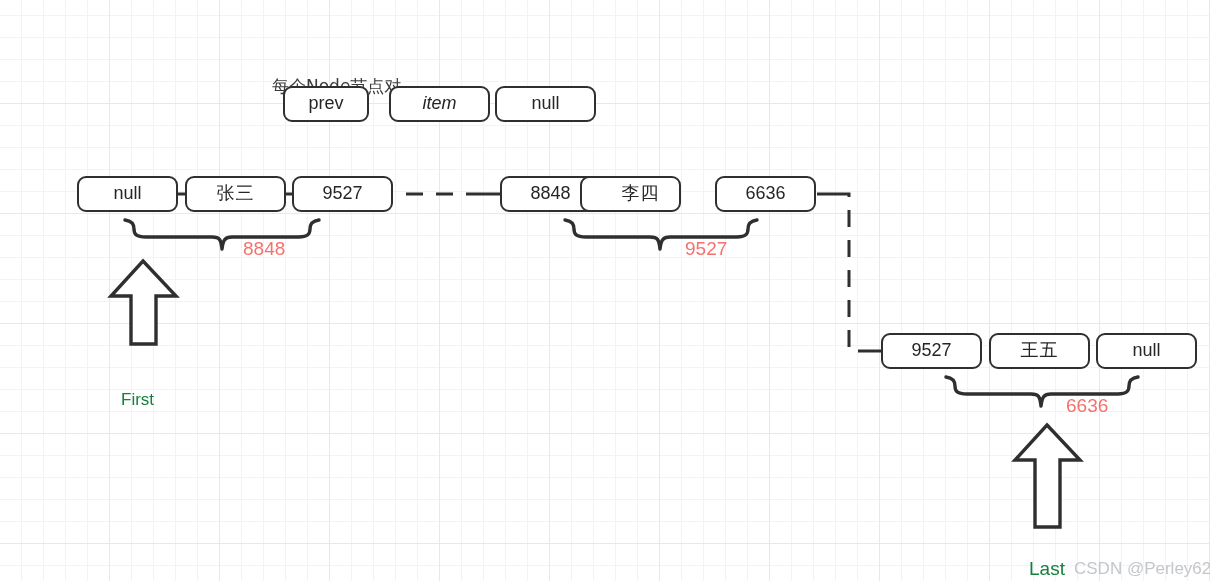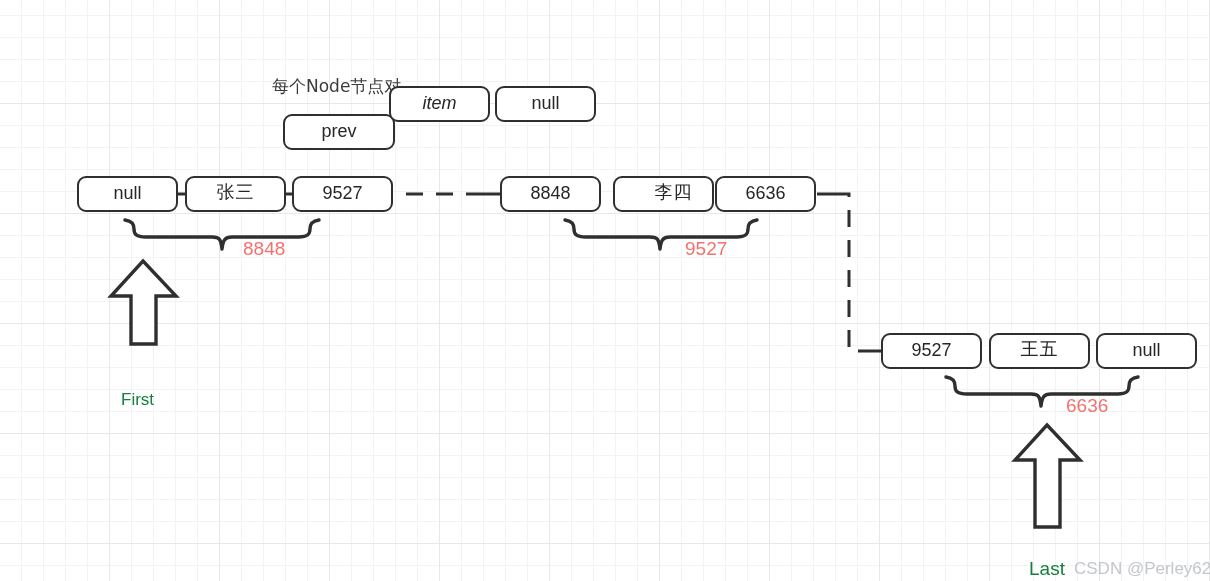--- a/index.html
+++ b/index.html
@@ -52,21 +52,21 @@
     border-radius: 9px;
     background: #ffffff;
     height: 36px;
     line-height: 31px;
     text-align: center;
     color: #262626;
     font-size: 18px;
     white-space: nowrap;
   }
   .cell.cjk {
-    font-family: Liberation Mono, monospace;
+    font-family: Liberation Sans, sans-serif;
     letter-spacing: 1px;
   }
 
   
   .caption {
     position: absolute;
     color: #3b3b3b;
     font-size: 17px;
     line-height: 25px;
     white-space: pre;
@@ -154,35 +154,35 @@
            L1035,527
            L1035,460
            L1015,460 Z" fill="#ffffff" stroke="#2f2f2f" stroke-width="3.4" stroke-linejoin="miter"></path>
 </svg>
 
 <div class="caption" style="left:272px; top:24px;">
   <div>每个Node节点对</div>
 </div>
 
 <div>
-  <div class="cell" style="left:283px; top:86px; width:112px;margin-top:28px;">prev</div>
+  <div class="cell" style="left:283px; top:86px; width:86px;">prev</div>
   <div class="cell" style="left:389px; top:86px; width:101px;font-style:italic;">item</div>
   <div class="cell" style="left:495px; top:86px; width:101px;">null</div>
 </div>
 
 <div>
   <div class="cell" style="left:77px; top:176px; width:101px;">null</div>
   <div class="cell cjk" style="left:185px; top:176px; width:101px;">张三</div>
   <div class="cell" style="left:292px; top:176px; width:101px;">9527</div>
   <div class="ptr-label" style="left:243px; top:238px;">8848</div>
 </div>
 
 <div>
   <div class="cell" style="left:500px; top:176px; width:101px;">8848</div>
-  <div class="cell cjk" style="left:613px; top:176px; width:101px;padding-left:20px;">李四</div>
+  <div class="cell cjk" style="left:580px; top:176px; width:101px;padding-left:20px;">李四</div>
   <div class="cell" style="left:715px; top:176px; width:101px;">6636</div>
   <div class="ptr-label" style="left:685px; top:238px;">9527</div>
 </div>
 
 <div>
   <div class="cell" style="left:881px; top:333px; width:101px;">9527</div>
   <div class="cell cjk" style="left:989px; top:333px; width:101px;text-align:center;">王五</div>
   <div class="cell" style="left:1096px; top:333px; width:101px;">null</div>
   <div class="ptr-label" style="left:1066px; top:395px;">6636</div>
 </div>

